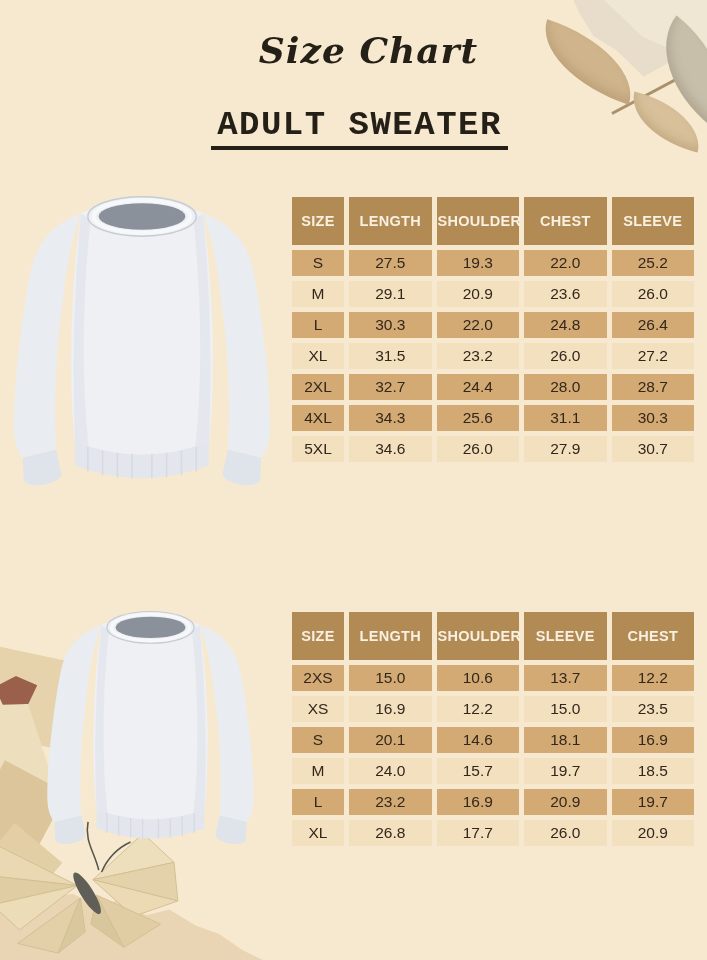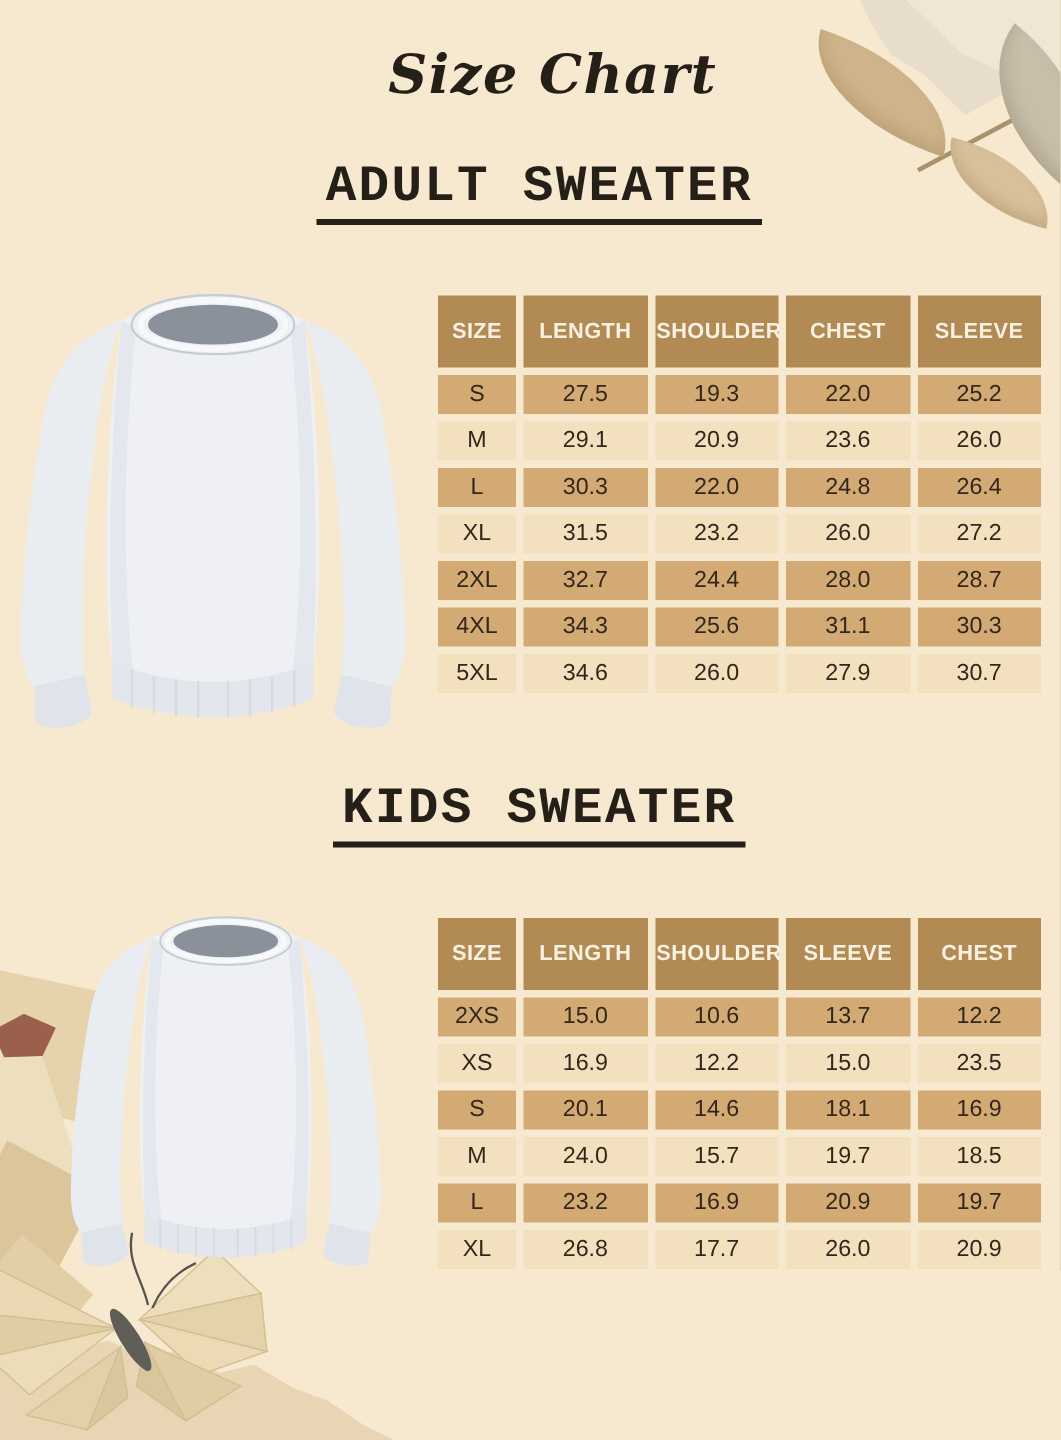--- a/index.html
+++ b/index.html
@@ -176,21 +176,20 @@
         <tr class="light">
           <td>5XL</td>
           <td>34.6</td>
           <td>26.0</td>
           <td>27.9</td>
           <td>30.7</td>
         </tr>
       </tbody>
   </table>
 
-  <h2 class="section-heading heading-kids"><span>KIDS SWEATER</span></h2>
 
   <div class="decor bottom-strip"></div>
   <div class="decor collage1"></div>
   <div class="decor collage2"></div>
   <div class="decor collage3"></div>
   <div class="decor collage-red"></div>
   <div class="decor collage4"></div>
 
   <svg class="decor butterfly" viewBox="0 0 210 145">
 

